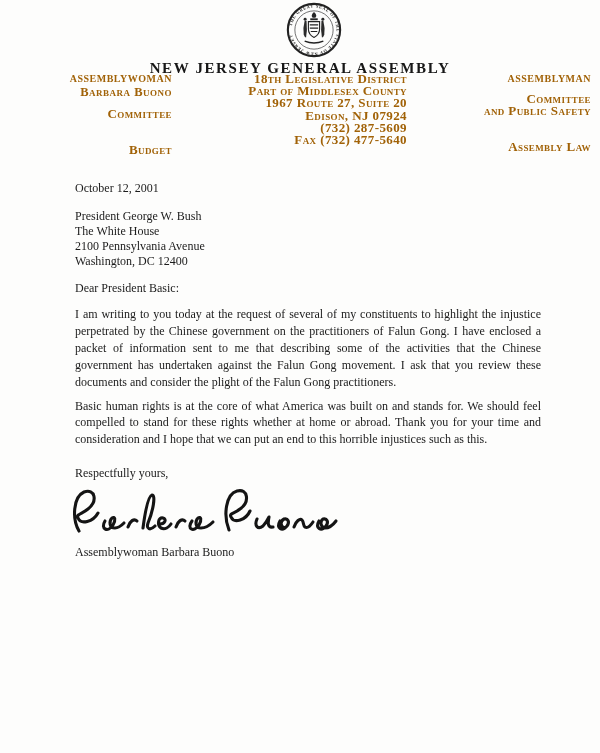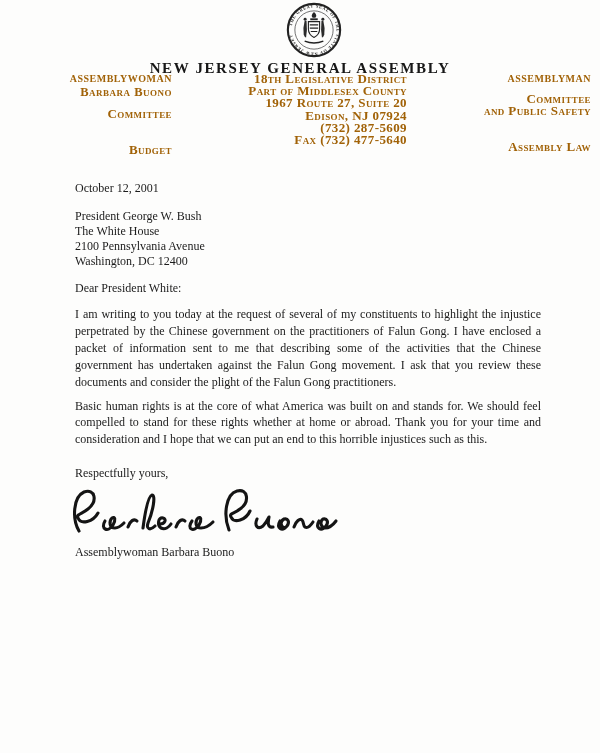--- a/index.html
+++ b/index.html
@@ -111,21 +111,21 @@
   <div class="body">
     <div class="date">October 12, 2001</div>
 
     <div class="recipient">
       <div>President George W. Bush</div>
       <div>The White House</div>
       <div>2100 Pennsylvania Avenue</div>
       <div>Washington, DC 12400</div>
     </div>
 
-    <div class="salutation">Dear President White:</div>
+    <div class="salutation">Dear President Basic:</div>
 
     <div class="para para-1">I am writing to you today at the request of several of my constituents to highlight the injustice perpetrated by the Chinese government on the practitioners of Falun Gong.  I have enclosed a packet of information sent to me that describing some of the activities that the Chinese government has undertaken against the Falun Gong movement.  I ask that you review these documents and consider the plight of the Falun Gong practitioners.</div>
     <div class="para para-2">Basic human rights is at the core of what America was built on and stands for.  We should feel compelled to stand for these rights whether at home or abroad.  Thank you for your time and consideration and I hope that we can put an end to this horrible injustices such as this.</div>
 
     <div class="closing">Respectfully yours,</div>
 
     <div class="signature" aria-label="Barbara Buono">
       <svg viewBox="0 0 278 58" fill="none" stroke="#141414" stroke-width="3.1" stroke-linecap="round" stroke-linejoin="round" aria-hidden="true">
 
         <path d="M14,48 C7,36 8,14 19,9 C30,5 33,18 23,26 C17,31 11,31 13,35 C16,42 28,39 33,30"></path>

